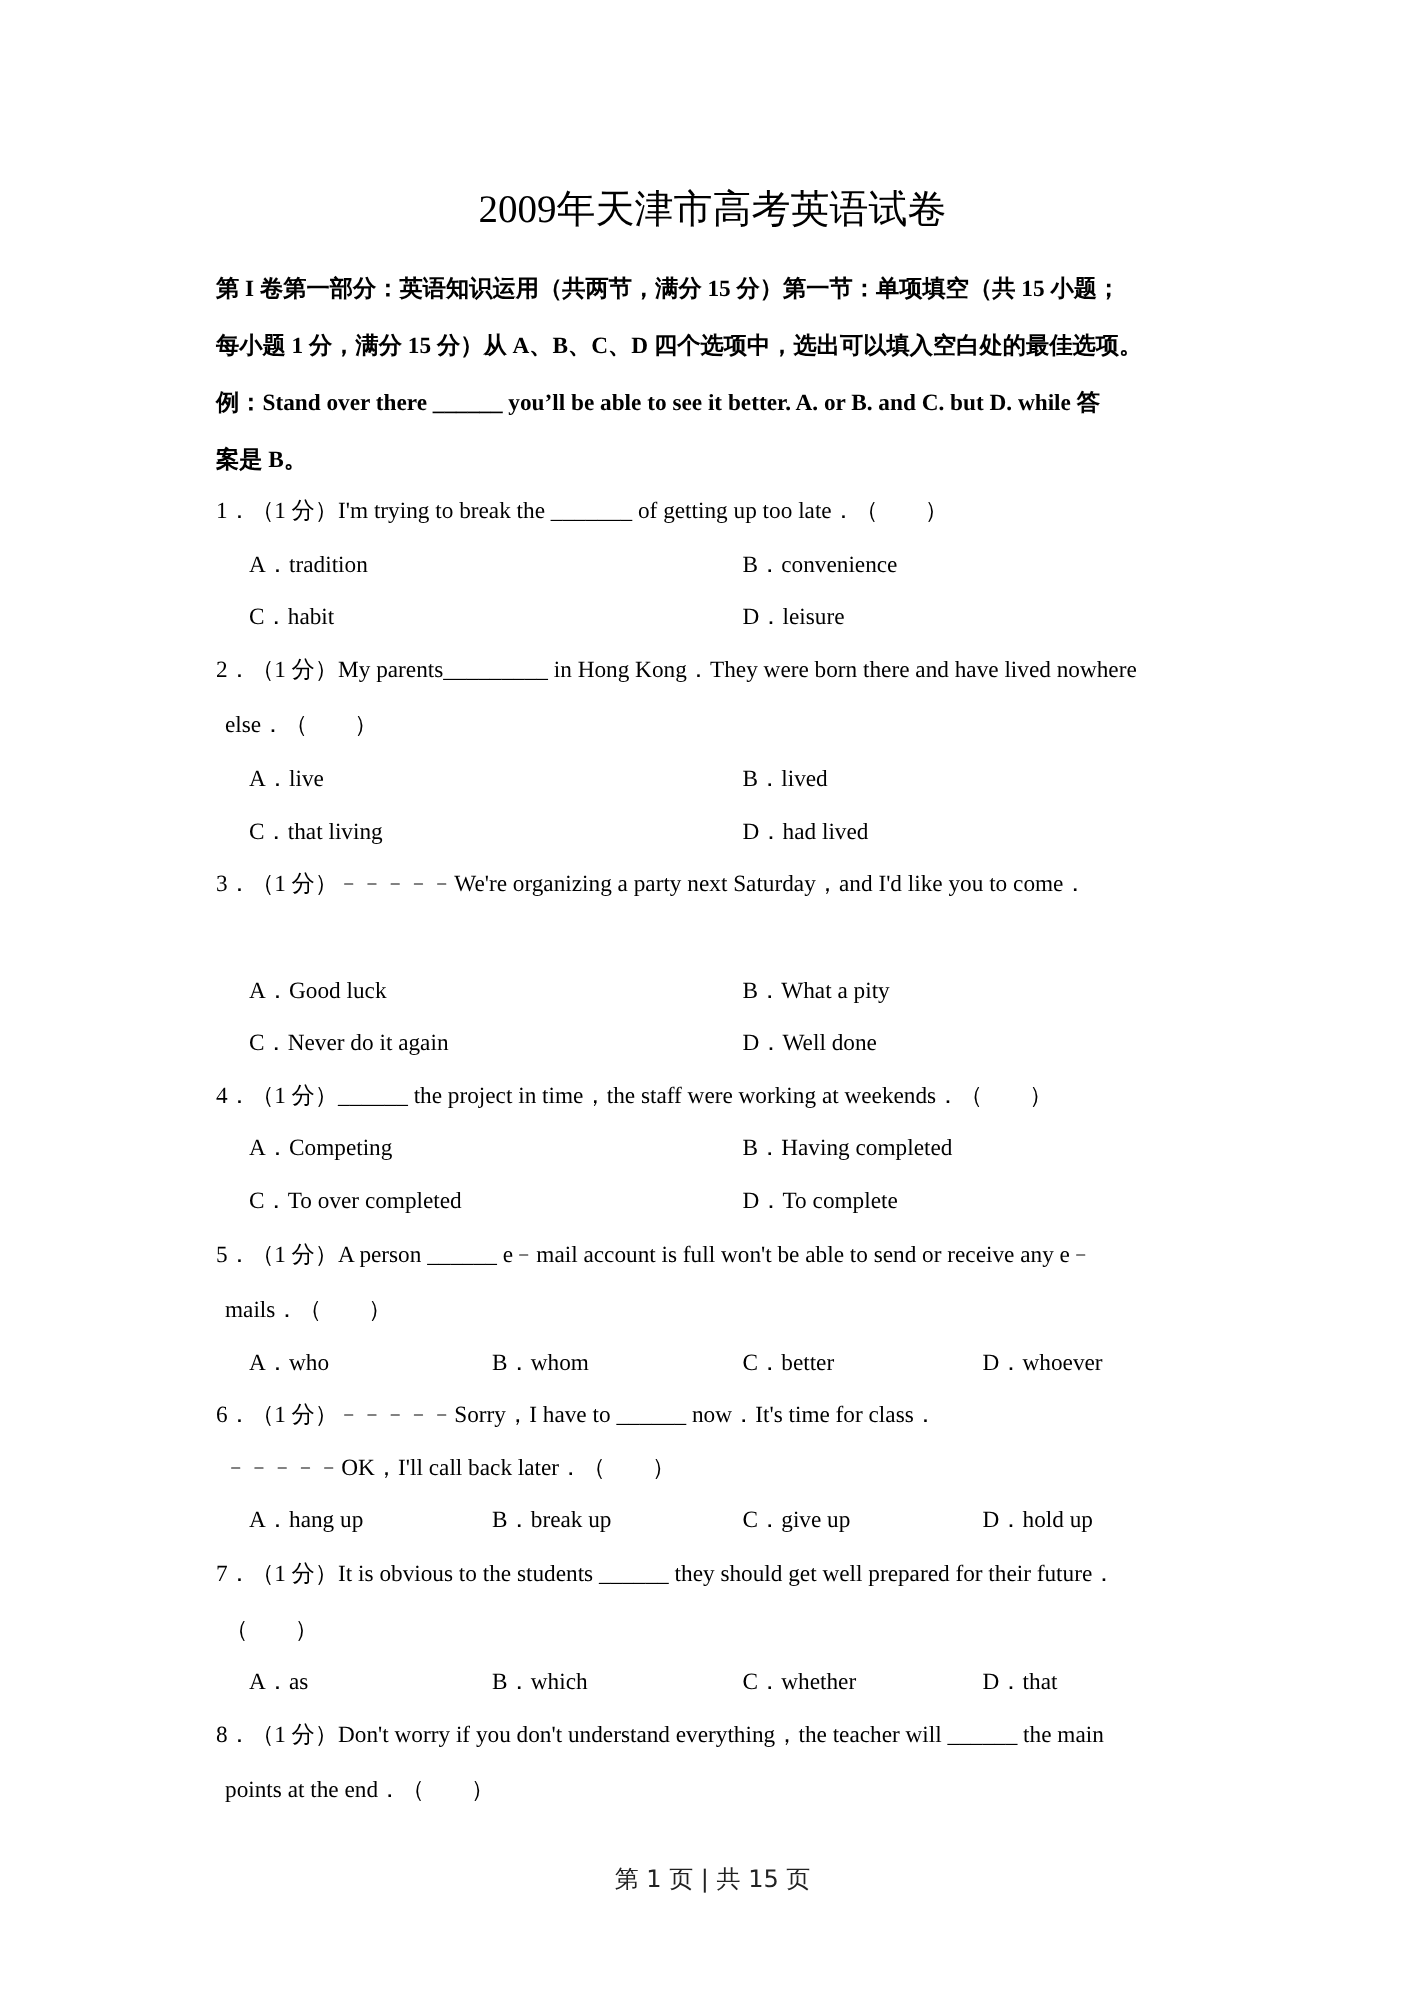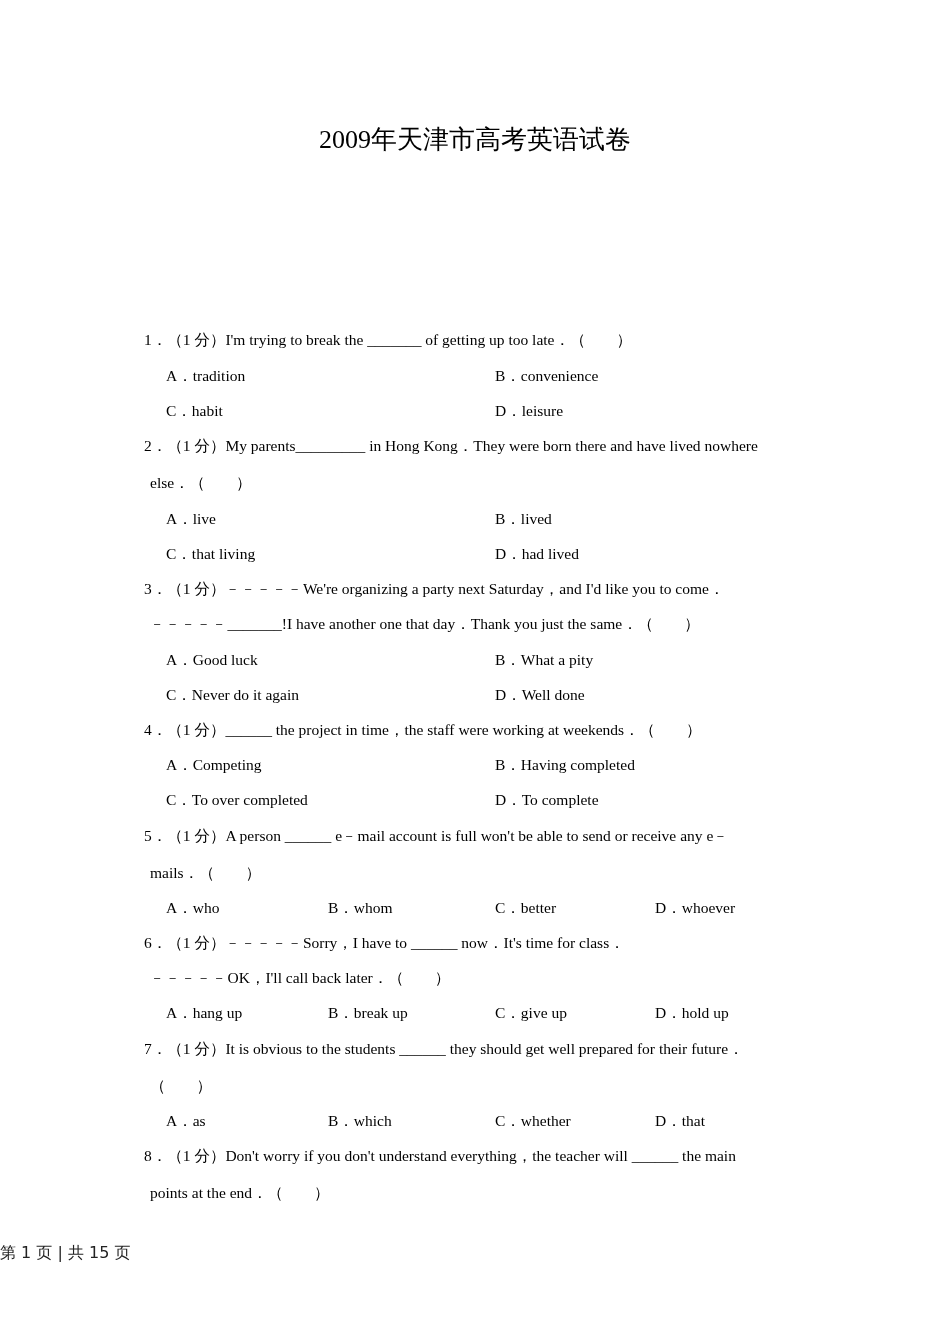--- a/index.html
+++ b/index.html
@@ -7,45 +7,50 @@
          font-family: "Liberation Serif", "DejaVu Serif", serif; color: #000; }
   .page { position: absolute; left: 0; top: 0; width: 950px; height: 1344px; }
   .title { position: absolute; top: 122px; left: 0; width: 950px; text-align: center;
            font-size: 26px; letter-spacing: 0px; }
   .intro { position: absolute; left: 144px; width: 670px; font-weight: bold; font-size: 15.5px;
            line-height: 38px; top: 174px; }
   .intro p { margin: 0; white-space: nowrap; }
   .q { position: absolute; left: 144px; font-size: 15.5px; white-space: nowrap; }
   .cont { position: absolute; left: 150px; font-size: 15.5px; white-space: nowrap; }
   .opt { position: absolute; font-size: 15.5px; white-space: nowrap; }
-  .footer { position: absolute; top: 1243px; left: 0; width: 950px; text-align: left;
+  .footer { position: absolute; top: 1243px; left: 0; width: 950px; text-align: center;
             font-family: "DejaVu Sans", sans-serif; font-size: 16px; color: #222; }
 </style>
 </head>
 <body>
 
 <div class="page">
   <div class="title">2009年天津市高考英语试卷</div>
 
+  <div class="intro">
+    <p>第 I 卷第一部分：英语知识运用（共两节，满分 15 分）第一节：单项填空（共 15 小题；</p>
+    <p>每小题 1 分，满分 15 分）从 A、B、C、D 四个选项中，选出可以填入空白处的最佳选项。</p>
+    <p>例：Stand over there ______ you’ll be able to see it better. A. or B. and C. but D. while 答</p>
+    <p>案是 B。</p>
+  </div>
 
   <div class="q" style="top:330px">1．（1 分）I'm trying to break the _______ of getting up too late．（　　）</div>
   <div class="opt" style="top:366px;left:166px">A．tradition</div>
   <div class="opt" style="top:366px;left:495px">B．convenience</div>
   <div class="opt" style="top:401px;left:166px">C．habit</div>
   <div class="opt" style="top:401px;left:495px">D．leisure</div>
 
   <div class="q" style="top:436px">2．（1 分）My parents_________ in Hong Kong．They were born there and have lived nowhere</div>
   <div class="cont" style="top:473px">else．（　　）</div>
   <div class="opt" style="top:509px;left:166px">A．live</div>
   <div class="opt" style="top:509px;left:495px">B．lived</div>
   <div class="opt" style="top:544px;left:166px">C．that living</div>
   <div class="opt" style="top:544px;left:495px">D．had lived</div>
 
   <div class="q" style="top:579px">3．（1 分）﹣﹣﹣﹣﹣We're organizing a party next Saturday，and I'd like you to come．</div>
-  <div class="cont" style="top:614px">﹣﹣﹣﹣﹣_______!I have another one that day．Thank you just the same．（　　）</div>
   <div class="opt" style="top:650px;left:166px">A．Good luck</div>
   <div class="opt" style="top:650px;left:495px">B．What a pity</div>
   <div class="opt" style="top:685px;left:166px">C．Never do it again</div>
   <div class="opt" style="top:685px;left:495px">D．Well done</div>
 
   <div class="q" style="top:720px">4．（1 分）______ the project in time，the staff were working at weekends．（　　）</div>
   <div class="opt" style="top:755px;left:166px">A．Competing</div>
   <div class="opt" style="top:755px;left:495px">B．Having completed</div>
   <div class="opt" style="top:790px;left:166px">C．To over completed</div>
   <div class="opt" style="top:790px;left:495px">D．To complete</div>

